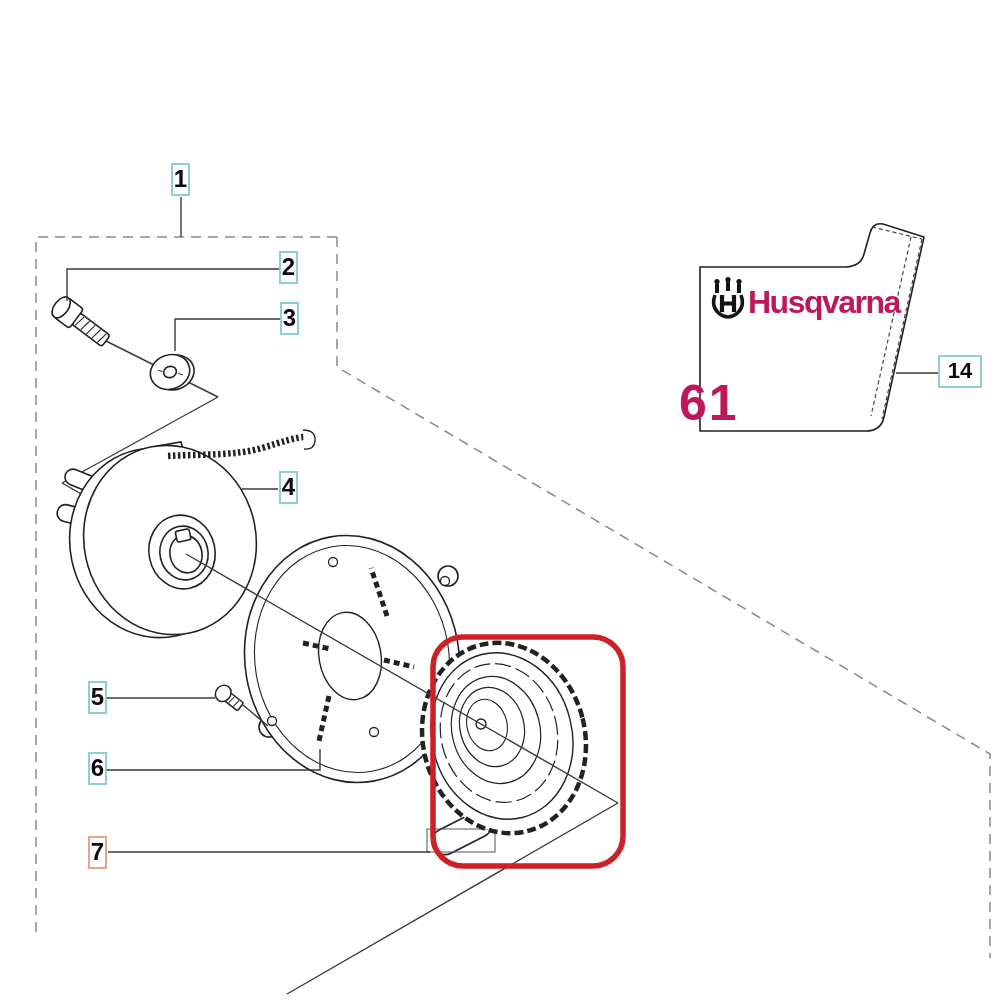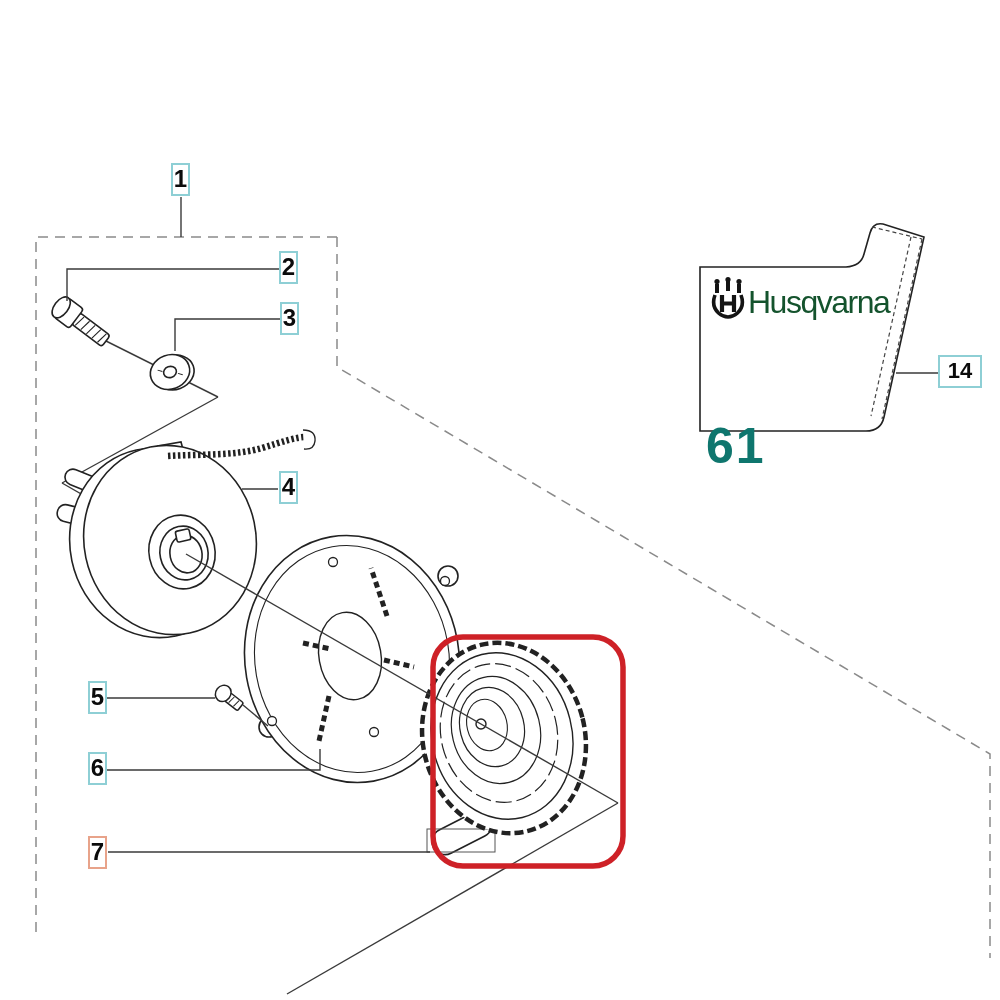--- a/index.html
+++ b/index.html
@@ -5,24 +5,24 @@
   html,body{margin:0;padding:0;background:#ffffff;}
   #stage{position:relative;width:1000px;height:1000px;background:#ffffff;overflow:hidden;
          font-family:"Liberation Sans",sans-serif;}
   #artwork{position:absolute;left:0;top:0;}
   .callout{position:absolute;box-sizing:border-box;width:19px;height:33px;
            border:2.5px solid #8ecfd5;background:#ffffff;color:#0b0b0b;
            font-family:"Liberation Sans",sans-serif;font-weight:bold;font-size:24px;
            line-height:28px;text-align:center;cursor:pointer;}
   .callout.orange{border-color:#e8a38a;}
   .callout.wide{width:44px;font-size:22px;}
-  #brand-name{position:absolute;left:748px;top:284px;color:#14532d;
-              font-size:32px;font-weight:normal;letter-spacing:-1.5px;white-space:nowrap;}
-  #brand-model{position:absolute;left:706px;top:374px;color:#0f766e;
-               font-size:50px;font-weight:bold;letter-spacing:2px;margin-top:43px;}
+  #brand-name{position:absolute;left:748px;top:284px;color:#be185d;
+              font-size:32px;font-weight:bold;letter-spacing:-1.5px;white-space:nowrap;}
+  #brand-model{position:absolute;left:679px;top:374px;color:#be185d;
+               font-size:50px;font-weight:bold;letter-spacing:2px;}
   #crown{position:absolute;left:709px;top:277px;}
 </style>
 </head>
 <body>
 
 <div id="stage">
 
   <svg id="artwork" width="1000" height="1000" viewBox="0 0 1000 1000">
 
     <path d="M337,237 H36 V933 M337,237 V367 L990,754 V958" fill="none" stroke="#8a8a8a" stroke-width="1.5" stroke-dasharray="10 7"></path>

